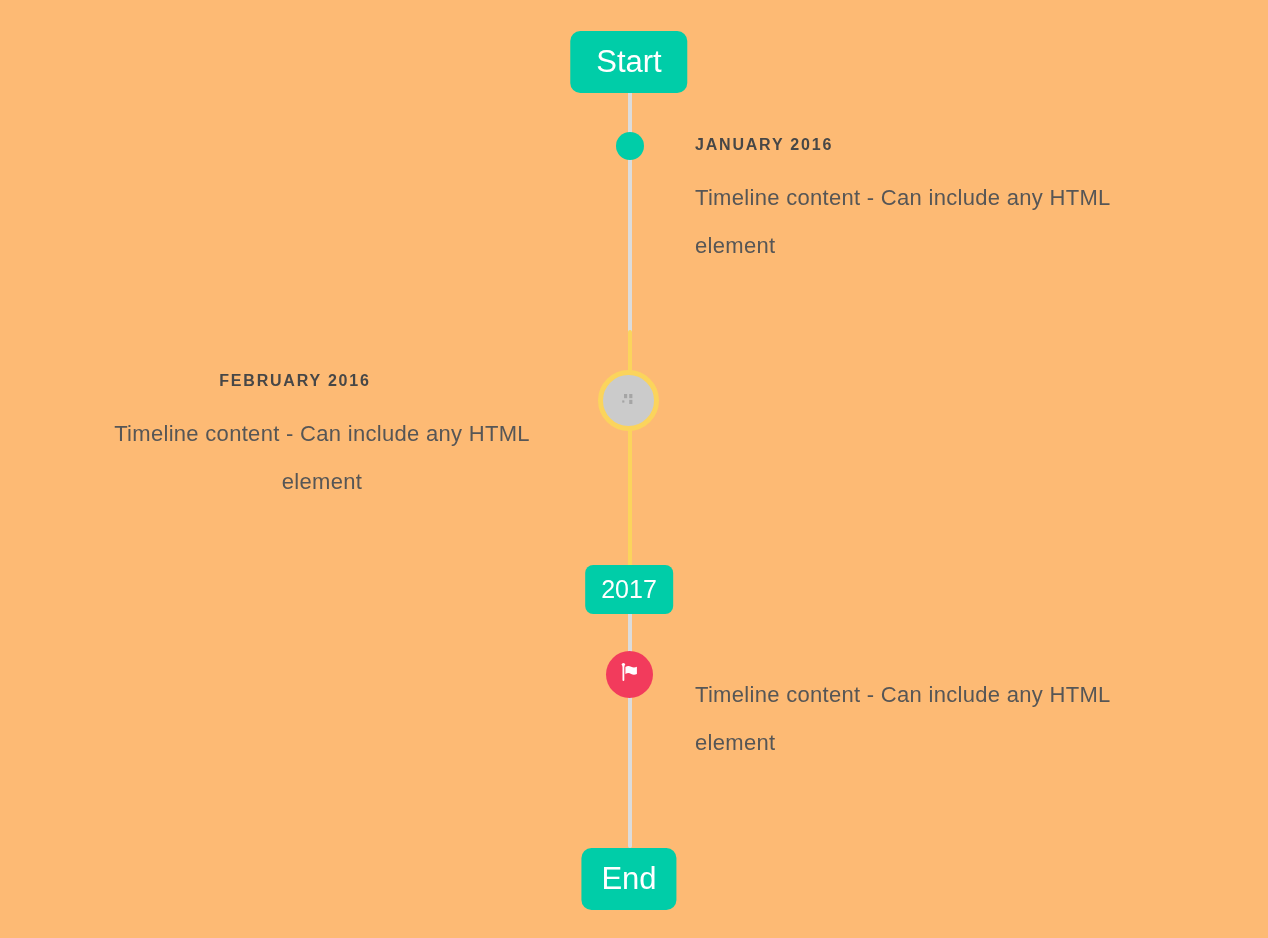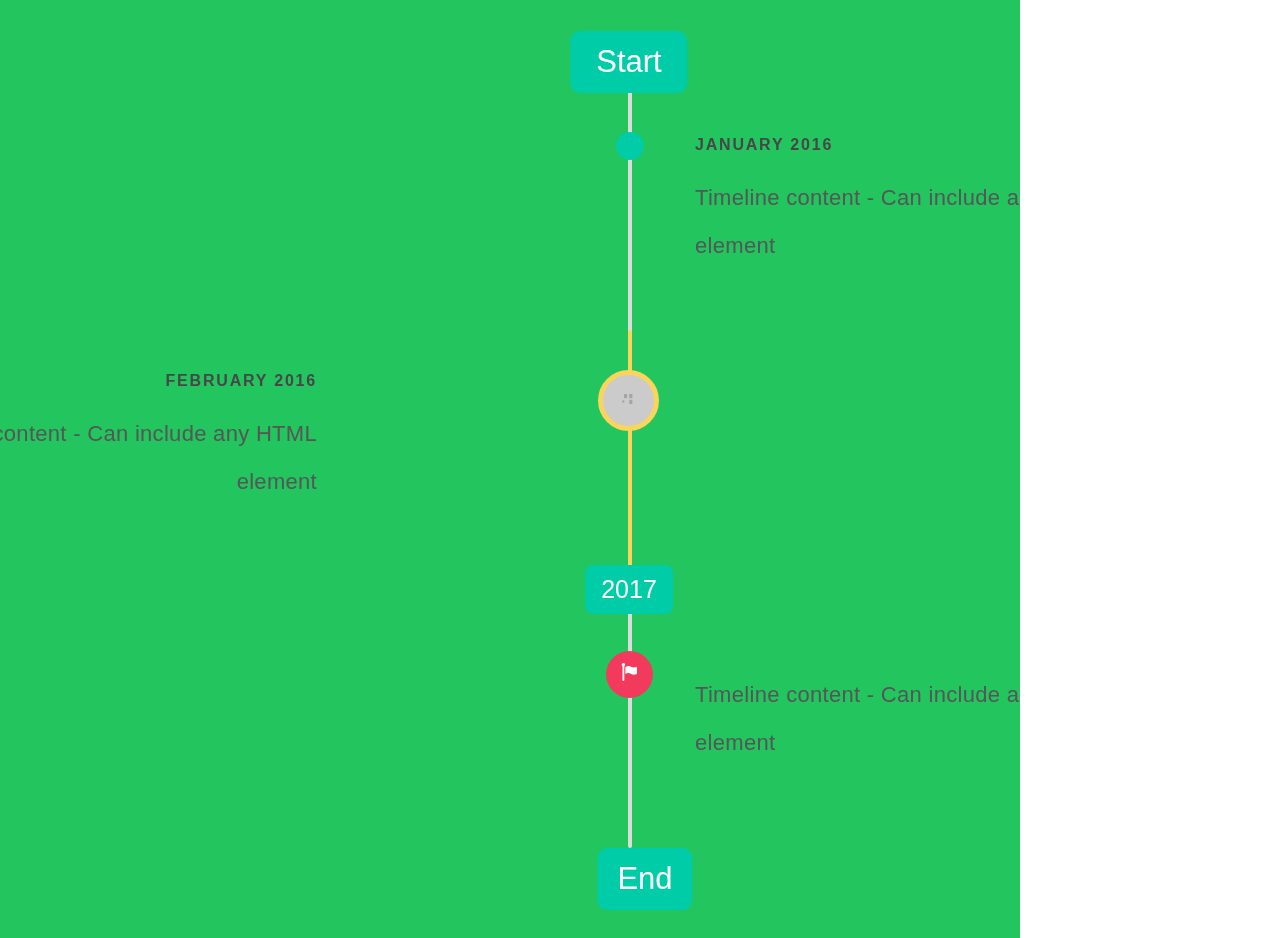--- a/index.html
+++ b/index.html
@@ -11,23 +11,23 @@
     --title-text: #474747;
     --content-text: #565656;
   }
   * { box-sizing: border-box; margin: 0; padding: 0; }
   body {
     background: #ffffff;
     font-family: "Liberation Sans", "DejaVu Sans", sans-serif;
   }
   .canvas {
     position: relative;
-    width: 1020px;
+    width: 1268px;
     height: 938px;
-    background: #22c55e;
+    background: #fdba74;
     overflow: hidden;
   }
 
   
   .line {
     position: absolute;
     left: 628px;
     width: 4px;
     border-radius: 2px;
   }
@@ -47,21 +47,21 @@
     position: absolute;
     left: 629px;
     transform: translateX(-50%);
     background: var(--accent-teal);
     color: #ffffff;
     text-align: center;
     border-radius: 10px;
     white-space: nowrap;
   }
   .badge-start { top: 31px; font-size: 31px; padding: 13px 26px; }
-  .badge-end   { top: 848px; font-size: 31px; padding: 13px 20px; margin-left: 16px; }
+  .badge-end   { top: 848px; font-size: 31px; padding: 13px 20px; }
   .badge-year  { top: 565px; font-size: 25px; padding: 10px 16px; border-radius: 8px; }
 
   
   .marker { position: absolute; display: flex; align-items: center; justify-content: center; }
   .marker-dot {
     left: 616px; top: 132px;
     width: 28px; height: 28px;
     border-radius: 50%;
     background: var(--accent-teal);
   }
@@ -76,21 +76,21 @@
   .marker-flag {
     left: 606px; top: 651px;
     width: 47px; height: 47px;
     border-radius: 50%;
     background: var(--marker-red);
   }
 
   
   .item { position: absolute; width: 540px; }
   .item-right { left: 695px; text-align: left; }
-  .item-left  { right: 703px; text-align: right; }
+  .item-left  { right: 703px; text-align: center; }
   .item-jan { top: 134px; }
   .item-feb { top: 370px; }
   .item-mar { top: 653px; }
 
   .item-date {
     font-size: 16px;
     line-height: 22px;
     font-weight: bold;
     letter-spacing: 1.8px;
     color: var(--title-text);

